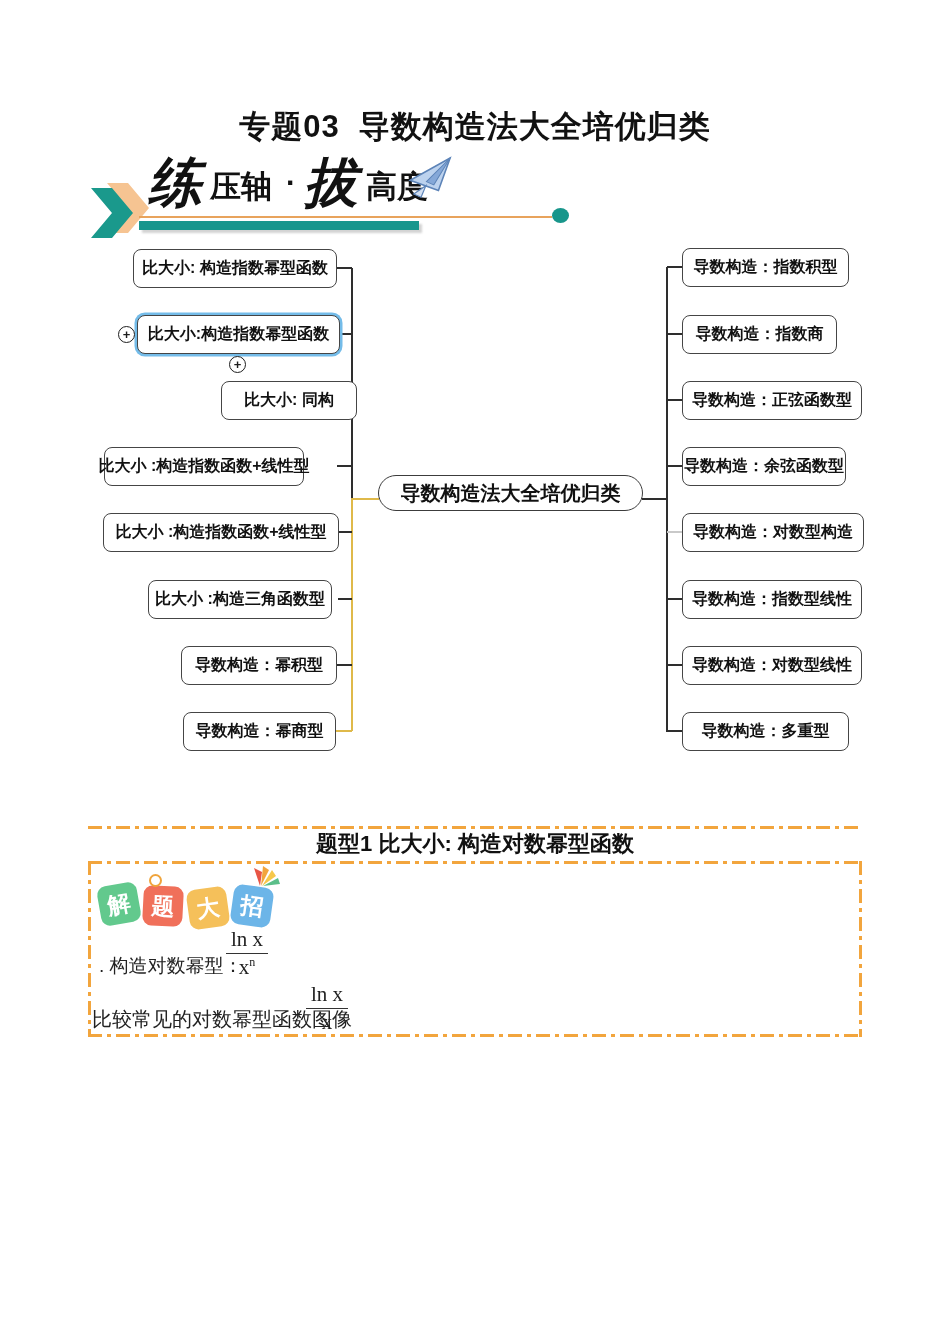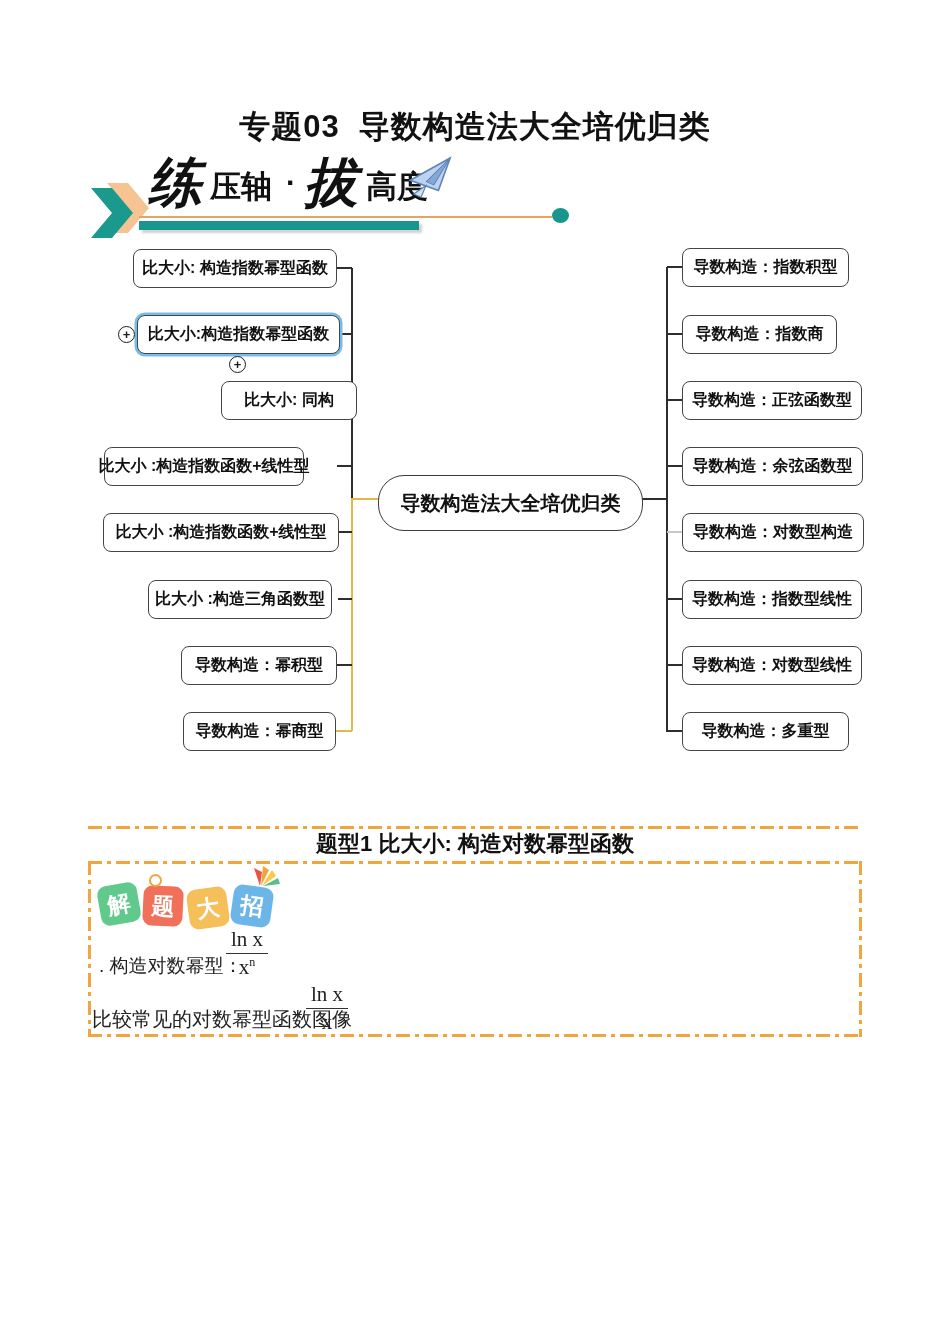--- a/index.html
+++ b/index.html
@@ -20,21 +20,21 @@
   .thinline{position:absolute;left:139px;top:216px;width:413px;height:2px;background:#e8a35c;}
   .tealbar{position:absolute;left:139px;top:221px;width:280px;height:9px;background:#17968d;
            box-shadow:3px 3px 2px rgba(130,130,130,.35);}
   .enddot{position:absolute;left:552px;top:208px;width:17px;height:15px;border-radius:50%;background:#18968b;}
 
   
   .node{position:absolute;box-sizing:border-box;height:39px;border:1.6px solid #454545;
         border-radius:8px;background:#fff;display:flex;align-items:center;justify-content:center;
         font-size:16px;font-weight:bold;white-space:nowrap;z-index:2;}
   .node.selected{box-shadow:0 0 0 2.5px #74bce9;}
-  .pill{position:absolute;left:378px;top:475px;width:265px;height:56px;box-sizing:border-box;
+  .pill{position:absolute;left:378px;top:475px;width:265px;height:36px;box-sizing:border-box;
         border:1.7px solid #3c3c3c;border-radius:26px;background:#fff;display:flex;align-items:center;
         justify-content:center;font-size:20px;font-weight:bold;z-index:2;}
   .line{position:absolute;z-index:1;}
   .plus{position:absolute;width:17px;height:17px;box-sizing:border-box;border:1.7px solid #1d1d1d;
         border-radius:50%;background:#fff;display:flex;align-items:center;justify-content:center;
         font-size:13px;font-weight:bold;color:#1d1d1d;line-height:1;z-index:3;cursor:pointer;}
 
   
   .dd-h{position:absolute;height:3px;
         background:repeating-linear-gradient(to right,#f2a53d 0 14px,transparent 14px 19px,#f2a53d 19px 23px,transparent 23px 28px);}
@@ -114,21 +114,21 @@
   <div class="node" style="left:148px;top:580px;width:184px;">比大小 :构造三角函数型</div>
   <div class="node" style="left:181px;top:646px;width:156px;">导数构造：幂积型</div>
   <div class="node" style="left:183px;top:712px;width:153px;">导数构造：幂商型</div>
 
   <div class="plus" style="left:118px;top:326px;">+</div>
   <div class="plus" style="left:229px;top:356px;">+</div>
 
   <div class="node" style="left:682px;top:248px;width:167px;">导数构造：指数积型</div>
   <div class="node" style="left:682px;top:315px;width:155px;">导数构造：指数商</div>
   <div class="node" style="left:682px;top:381px;width:180px;">导数构造：正弦函数型</div>
-  <div class="node" style="left:682px;top:447px;width:181px;">导数构造：余弦函数型</div>
+  <div class="node" style="left:682px;top:447px;width:164px;">导数构造：余弦函数型</div>
   <div class="node" style="left:682px;top:513px;width:182px;">导数构造：对数型构造</div>
   <div class="node" style="left:682px;top:580px;width:180px;">导数构造：指数型线性</div>
   <div class="node" style="left:682px;top:646px;width:180px;">导数构造：对数型线性</div>
   <div class="node" style="left:682px;top:712px;width:167px;">导数构造：多重型</div>
 
   <div class="dd-h" style="left:88px;top:826px;width:774px;"></div>
   <div class="sec-head">题型1 比大小: 构造对数幂型函数</div>
 
   <div class="dd-h" style="left:88px;top:861px;width:774px;"></div>
   <div class="dd-h" style="left:88px;top:1034px;width:774px;"></div>

